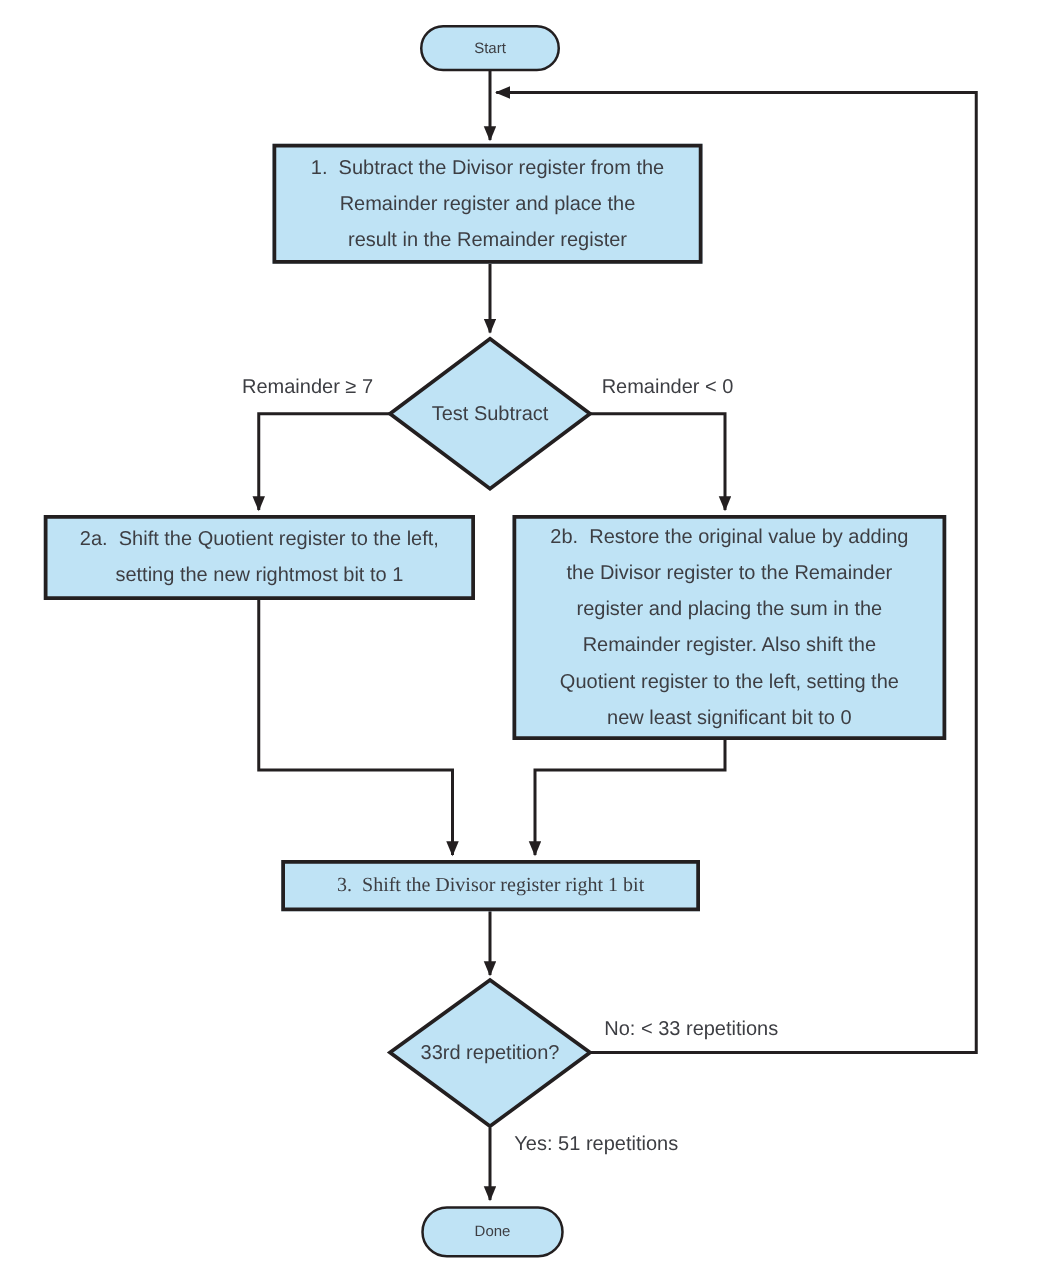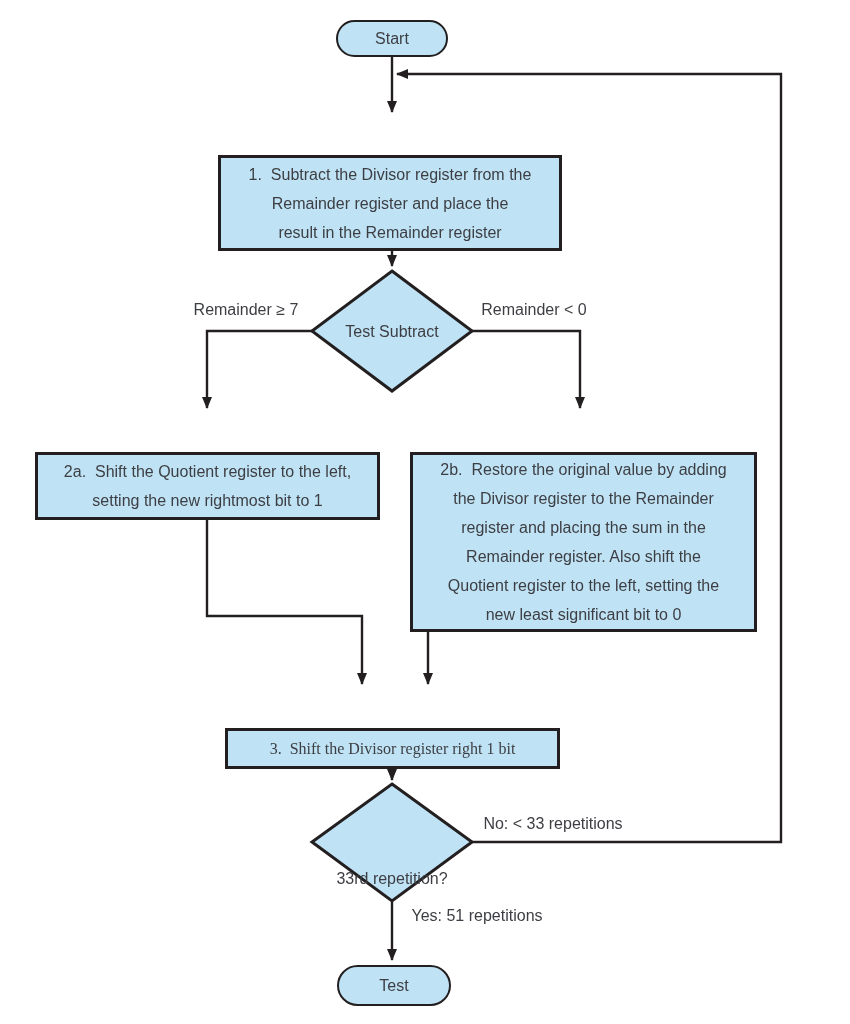--- a/index.html
+++ b/index.html
@@ -46,27 +46,26 @@
     justify-content: center;
     text-align: center;
     font-size: 16px;
     line-height: 29px;
     color: var(--text);
     white-space: pre-line;
   }
   .process {
     background: var(--shape-fill);
     border: 3px solid var(--shape-stroke);
-    margin-top: 40px;
   }
   .terminator {
     background: var(--shape-fill);
     border: 2.6px solid var(--shape-stroke);
     white-space: nowrap;
-    font-size: 16px;
+    font-size: 12px;
   }
   .diamond-label {
     background: transparent;
     white-space: nowrap;
   }
   .edge-label {
     position: absolute;
     transform: translate(-50%, -50%);
     white-space: nowrap;
     font-size: 16px;
@@ -97,42 +96,42 @@
 
     <polygon class="shape" points="392,271 472,331 392,391 312,331"></polygon>
     <polygon class="shape" points="392,784 472,842 392,901 312,842"></polygon>
   </svg>
 
   <div class="node terminator" style="left:336px; top:20px; width:112px; height:37px; border-radius:19px;">
     <span>Start</span>
   </div>
 
   <div class="node terminator" style="left:337px; top:965px; width:114px; height:41px; border-radius:21px;">
-    <span>Test</span>
+    <span>Done</span>
   </div>
 
   <div class="node process" style="left:218px; top:115px; width:344px; height:96px;">1.&nbsp; Subtract the Divisor register from the
 Remainder register and place the
 result in the Remainder register</div>
 
   <div class="node process" style="left:35px; top:412px; width:345px; height:68px;">2a.&nbsp; Shift the Quotient register to the left,
 setting the new rightmost bit to 1</div>
 
   <div class="node process" style="left:410px; top:412px; width:347px; height:180px;">2b.&nbsp; Restore the original value by adding
 the Divisor register to the Remainder
 register and placing the sum in the
 Remainder register. Also shift the
 Quotient register to the left, setting the
 new least significant bit to 0</div>
 
   <div class="node process" style="left:225px; top:688px; width:335px; height:41px;font-family:Liberation Serif, serif;">3.&nbsp; Shift the Divisor register right 1 bit</div>
 
   <div class="node diamond-label" style="left:312px; top:271px; width:160px; height:120px;">Test Subtract</div>
 
-  <div class="node diamond-label" style="left:312px; top:820px; width:160px; height:117px;">33rd repetition?</div>
+  <div class="node diamond-label" style="left:312px; top:784px; width:160px; height:117px;">33rd repetition?</div>
 
   <div class="edge-label" style="left:246px; top:310px;">Remainder ≥ 7</div>
 
   <div class="edge-label" style="left:534px; top:310px;">Remainder &lt; 0</div>
 
   <div class="edge-label" style="left:553px; top:824px;text-align:center;">No: &lt; 33 repetitions</div>
 
   <div class="edge-label" style="left:477px; top:916px;">Yes: 51 repetitions</div>
 
 </div>

